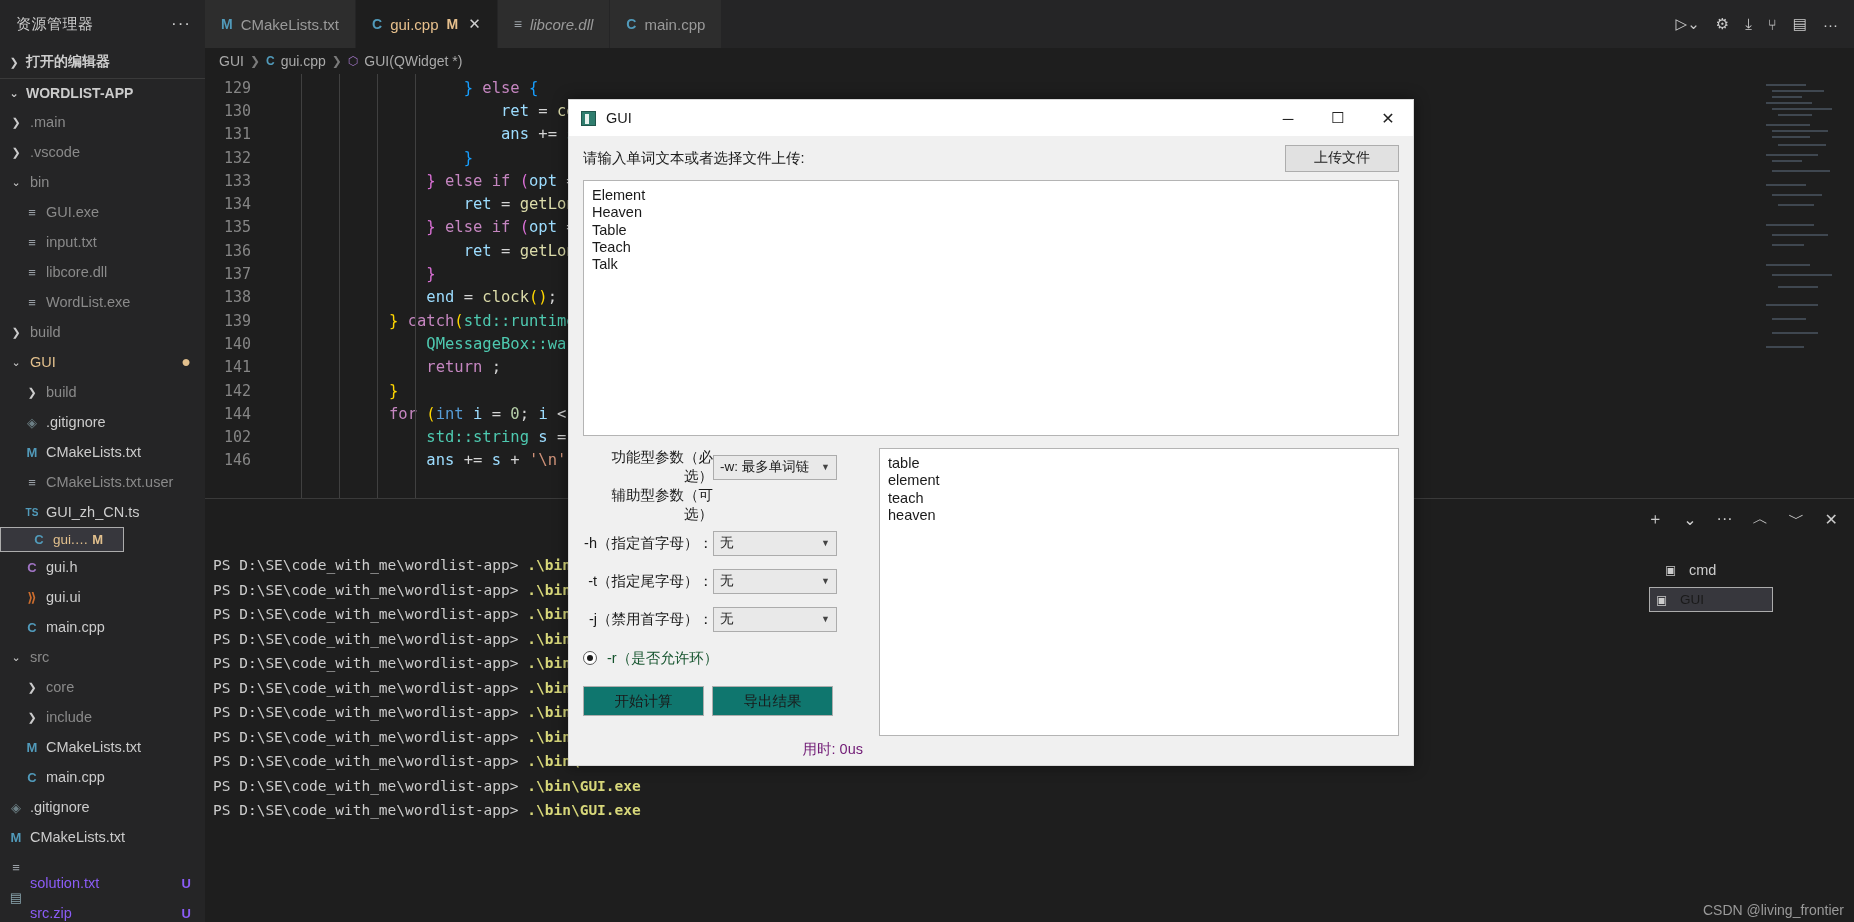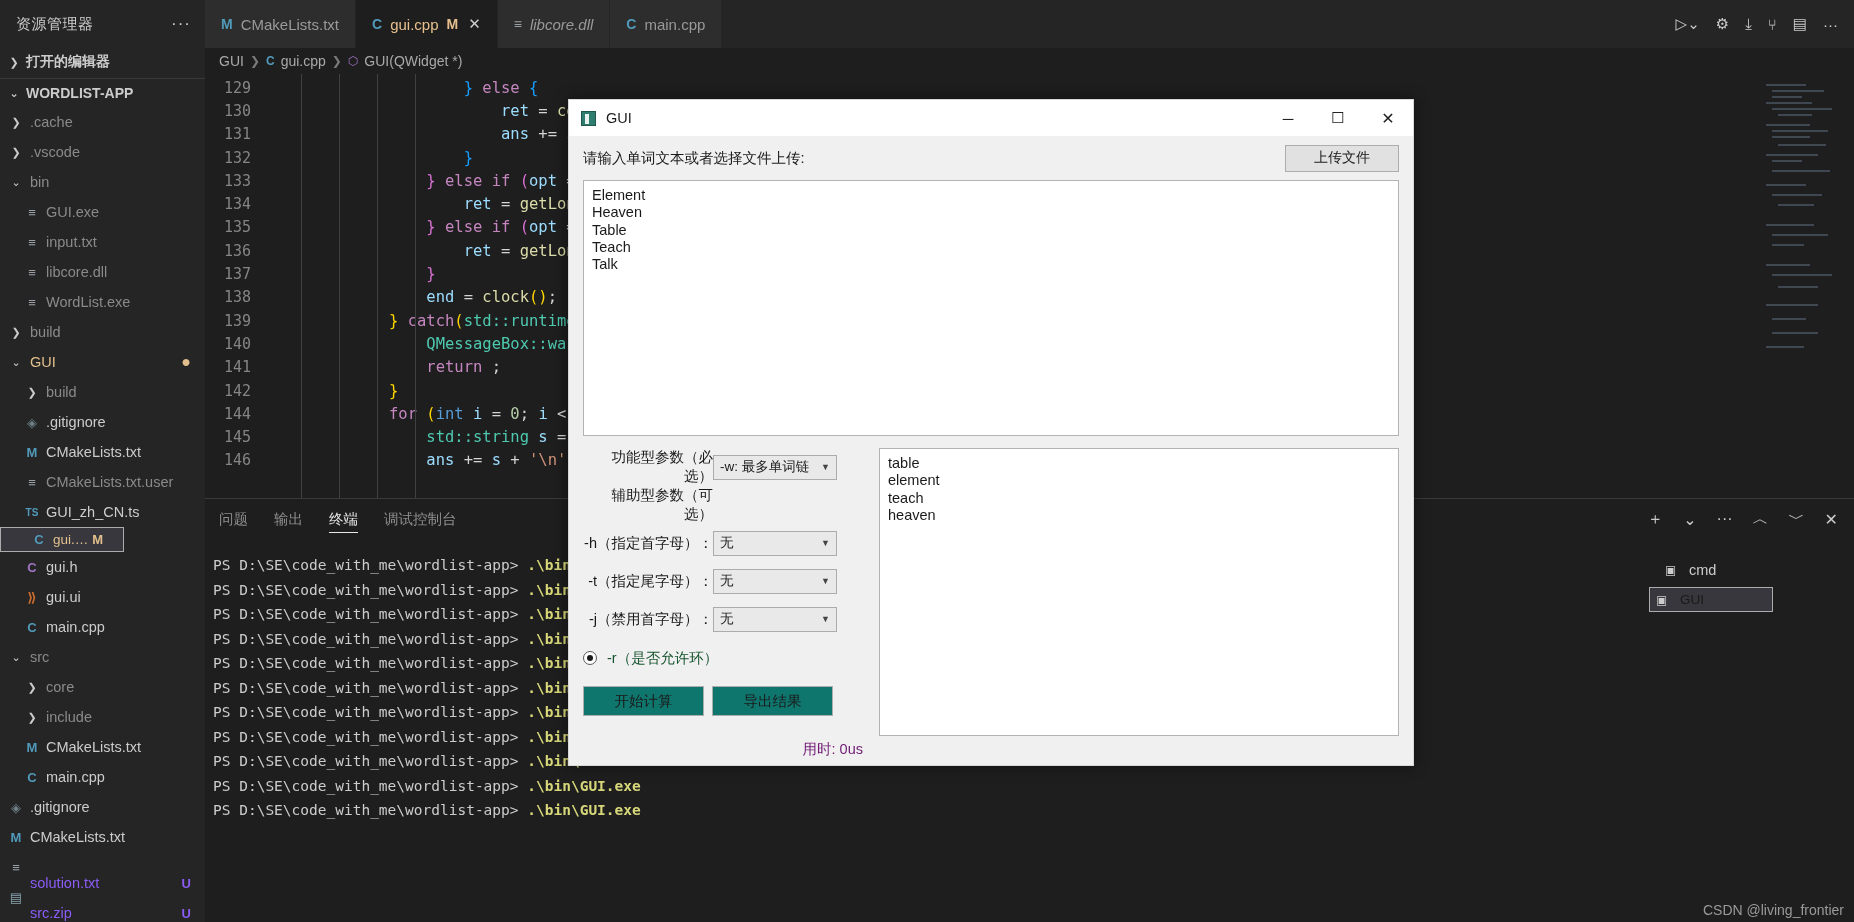--- a/index.html
+++ b/index.html
@@ -230,21 +230,21 @@
       <span>打开的编辑器</span>
     </div>
     <div class="sb-divider"></div>
     <div class="sb-section">
       <span class="chev">⌄</span>
       <span>WORDLIST-APP</span>
     </div>
     <div id="tree">
         <div class="tree-row">
           <span class="ico " style="margin-left: 6px; font-size: 11px;">❯</span>
-          <span class="lbl dim">.cache</span>
+          <span class="lbl dim">.main</span>
         </div>
         <div class="tree-row">
           <span class="ico " style="margin-left: 6px; font-size: 11px;">❯</span>
           <span class="lbl dim">.vscode</span>
         </div>
         <div class="tree-row">
           <span class="ico " style="margin-left: 6px; font-size: 11px;">⌄</span>
           <span class="lbl dim">bin</span>
         </div>
         <div class="tree-row">
@@ -452,21 +452,21 @@
         </div>
         <div class="code-line">
           <span class="ln">142</span>
           <span class="code">            <span class="p-y">}</span></span>
         </div>
         <div class="code-line">
           <span class="ln">144</span>
           <span class="code">            <span class="k-ctl">for</span><span class="k-op"> </span><span class="p-y">(</span><span class="k-typ">int</span><span class="k-op"> </span><span class="k-var">i</span><span class="k-op"> = </span><span class="k-num">0</span><span class="k-op">; </span><span class="k-var">i</span><span class="k-op"> &lt; </span><span class="k-var">ret</span><span class="k-op">; i</span></span>
         </div>
         <div class="code-line">
-          <span class="ln">145</span>
+          <span class="ln">102</span>
           <span class="code">                <span class="k-cls">std::string</span><span class="k-op"> </span><span class="k-var">s</span><span class="k-op"> = </span><span class="k-var">result</span></span>
         </div>
         <div class="code-line">
           <span class="ln">146</span>
           <span class="code">                <span class="k-var">ans</span><span class="k-op"> += </span><span class="k-var">s</span><span class="k-op"> + </span><span class="k-str">'\n'</span><span class="k-op">;</span></span>
         </div>
       </div>
     <div class="minimap">
       <div class="mm-l" style="left:8px;top:10px;width:40px;"></div>
       <div class="mm-l" style="left:14px;top:16px;width:52px;"></div>
@@ -491,26 +491,20 @@
       <div class="mm-l" style="left:14px;top:200px;width:60px;"></div>
       <div class="mm-l" style="left:20px;top:212px;width:40px;"></div>
       <div class="mm-l" style="left:8px;top:230px;width:52px;"></div>
       <div class="mm-l" style="left:14px;top:244px;width:34px;"></div>
       <div class="mm-l" style="left:14px;top:258px;width:46px;"></div>
       <div class="mm-l" style="left:8px;top:272px;width:38px;"></div>
     </div>
   </div>
 
   <div class="panel">
-    <div class="panel-tabs" id="paneltabs">
-        <div class="ptab">问题</div>
-        <div class="ptab">输出</div>
-        <div class="ptab active">终端</div>
-        <div class="ptab">调试控制台</div>
-      </div>
     <div class="panel-actions">
       <span>＋</span>
       <span>⌄</span>
       <span>···</span>
       <span>︿</span>
       <span>﹀</span>
       <span>✕</span>
     </div>
     <div class="term-body" id="termbody">
         <div class="term-line"><span class="t-path">PS D:\SE\code_with_me\wordlist-app&gt; </span><span class="t-cmd">.\bin\GUI.exe</span></div>

